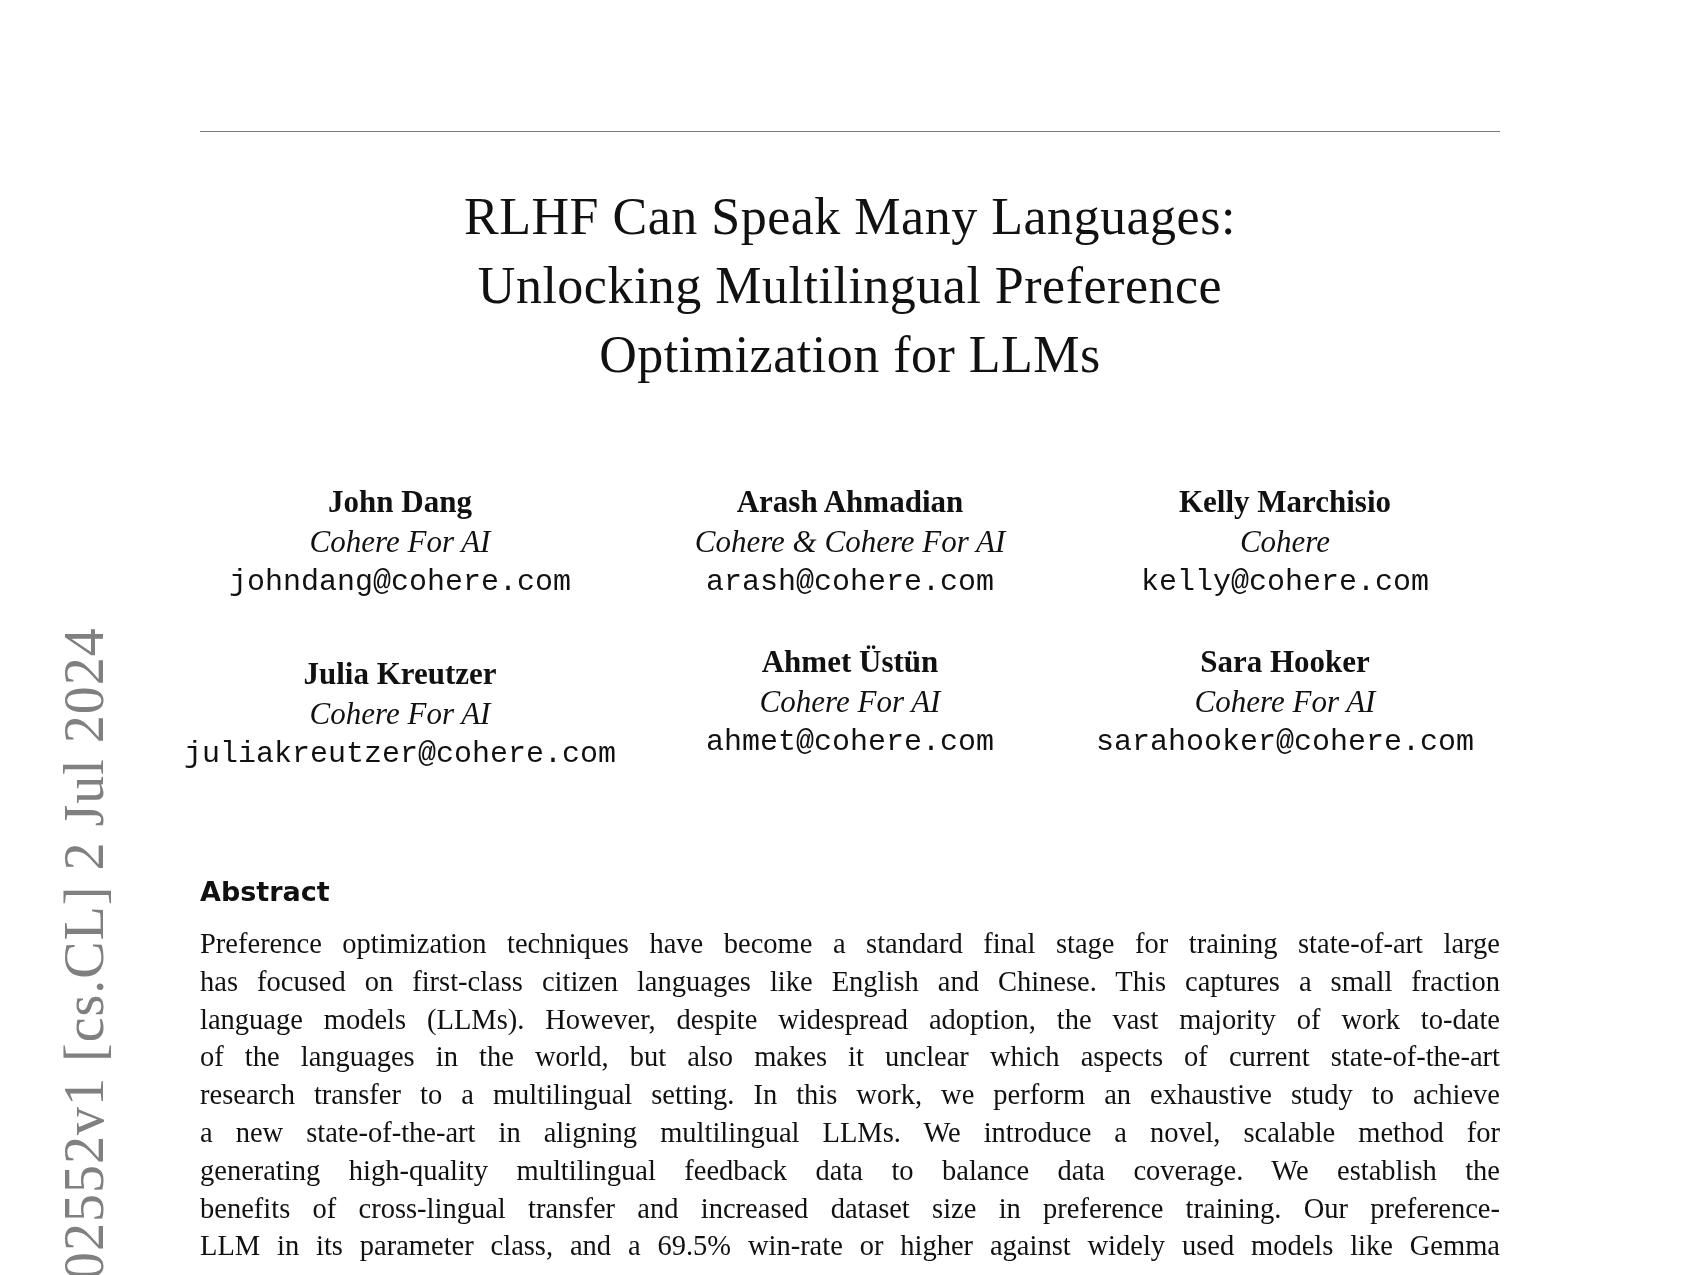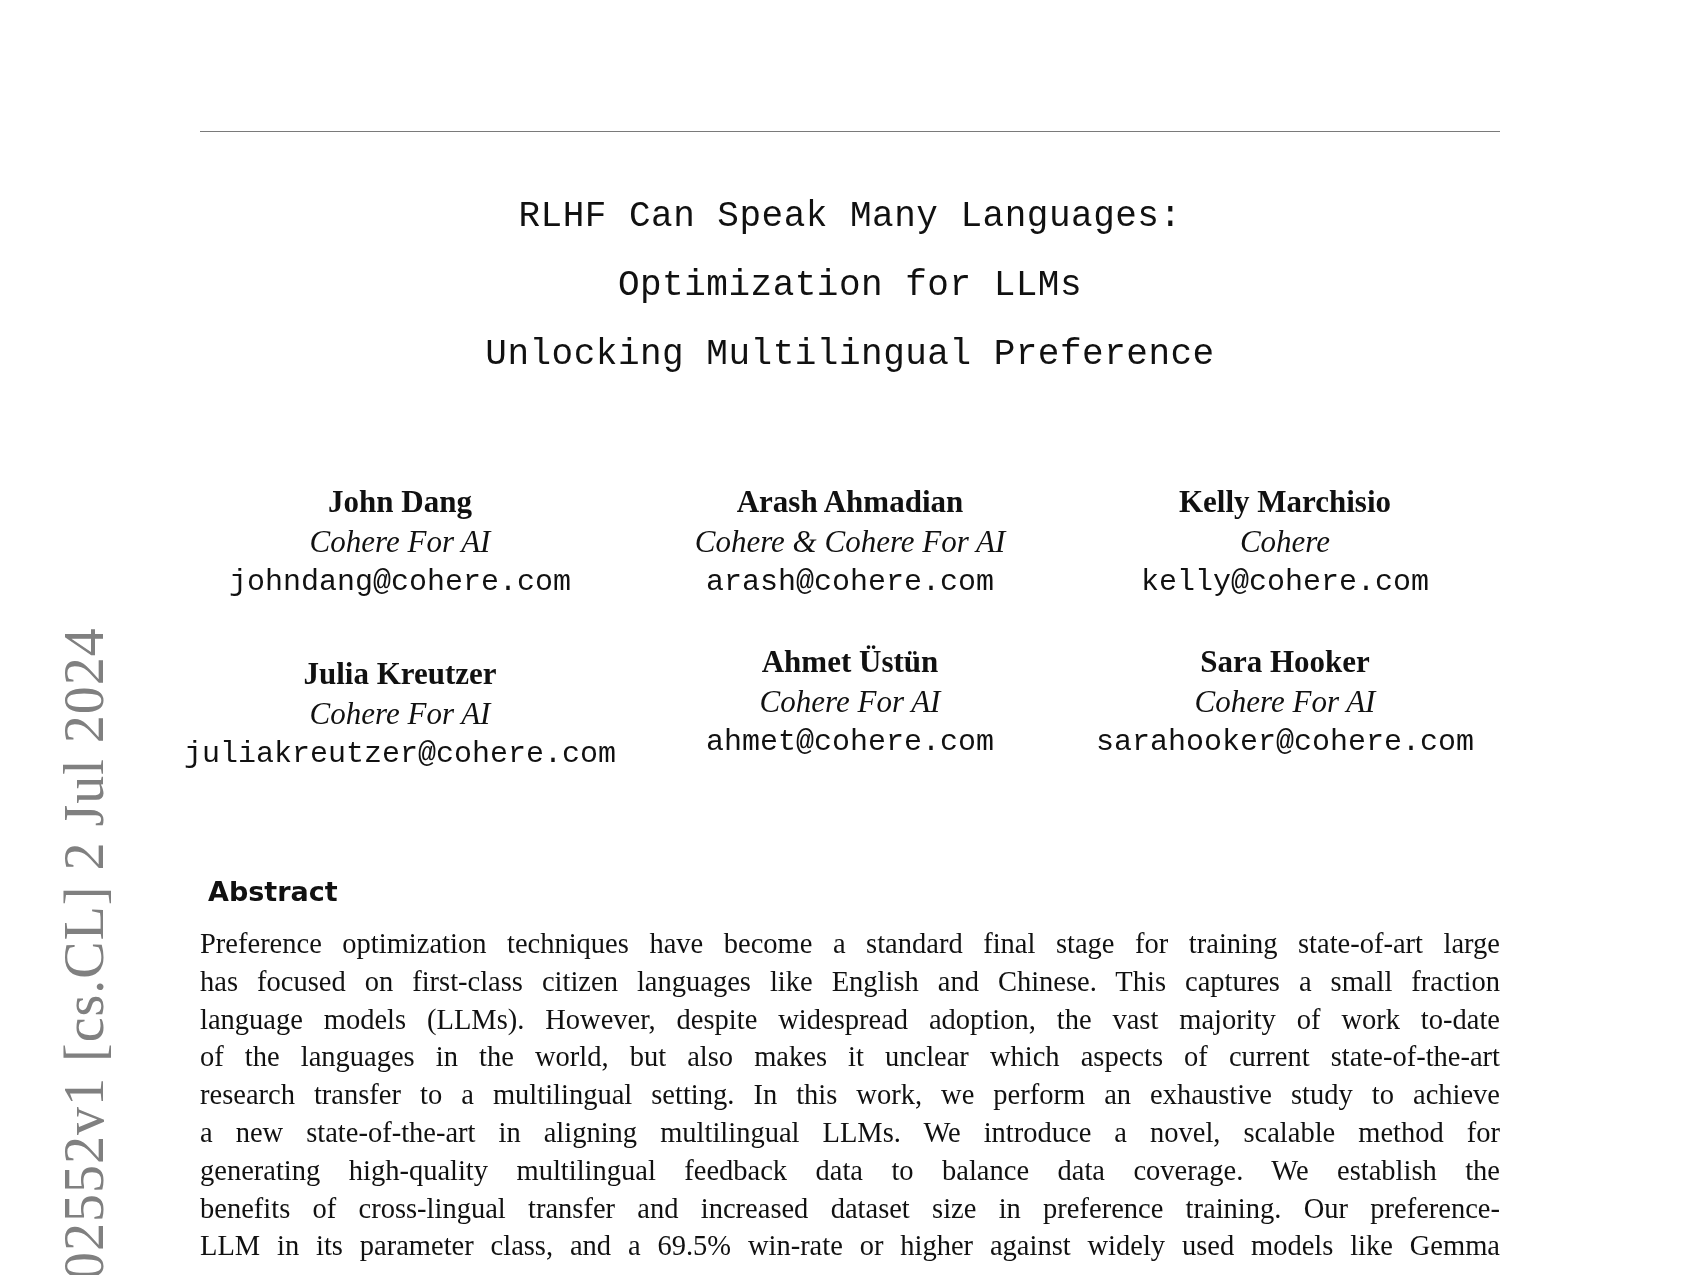--- a/index.html
+++ b/index.html
@@ -1,45 +1,45 @@
 <!DOCTYPE html>
 <html><head>
 <meta charset="utf-8">
 <style>
   html, body { margin: 0; padding: 0; background: #ffffff; }
   body { width: 1700px; height: 1275px; overflow: hidden; position: relative; color: #111; }
   .page { position: absolute; left: 0; top: 0; width: 1700px; height: 1275px; }
   .rule { position: absolute; left: 200px; top: 131px; width: 1300px; height: 0; border-top: 1.5px solid #7a7a7a; }
   .title { position: absolute; left: 200px; top: 182px; width: 1300px; text-align: center;
-           font-family: Liberation Mono, monospace; font-size: 36px; line-height: 69px; font-weight: normal; color: #111; letter-spacing: 0.5px; }
+           font-family: Liberation Serif, serif; font-size: 52px; line-height: 69px; font-weight: normal; color: #111; letter-spacing: 0.5px; }
   .authors { position: absolute; left: 200px; top: 482px; width: 1300px; }
   .author { position: absolute; width: 460px; text-align: center; }
   .author .name { font-family: "Liberation Serif", serif; font-weight: bold; font-size: 31px; line-height: 40px; }
   .author .aff { font-family: "Liberation Serif", serif; font-style: italic; font-size: 31px; line-height: 40px; }
   .author .email { font-family: "Liberation Mono", monospace; font-size: 30px; line-height: 40px; }
-  .abstract-heading { position: absolute; left: 200px; top: 876px; font-family: "DejaVu Sans", sans-serif; font-weight: bold; font-size: 27px; margin-left: 8px; }
+  .abstract-heading { position: absolute; left: 200px; top: 876px; font-family: "DejaVu Sans", sans-serif; font-weight: bold; font-size: 27px; }
   .abstract-body { position: absolute; left: 200px; top: 925px; width: 1300px; font-family: "Liberation Serif", serif;
                    font-size: 28.5px; line-height: 37.8px; text-align: justify; }
   .abstract-body .line { display: block; text-align: justify; text-align-last: justify; white-space: nowrap; overflow: hidden; }
   .watermark { position: absolute; left: 52px; top: 1280px; transform-origin: 0 0; transform: rotate(-90deg);
                font-family: "Liberation Serif", serif; font-size: 56px; color: #808080; white-space: nowrap; letter-spacing: 1px; }
 </style>
 </head>
 <body>
 
 <div class="page">
 
   <div class="watermark">02552v1  [cs.CL]  2 Jul 2024</div>
 
   <div class="rule"></div>
 
   <div class="title">
     <div>RLHF Can Speak Many Languages:</div>
+    <div>Unlocking Multilingual Preference</div>
     <div>Optimization for LLMs</div>
-    <div>Unlocking Multilingual Preference</div>
   </div>
 
   <div class="authors">
     <div class="author" style="left:-30px; top:0;">
       <div class="name">John Dang</div>
       <div class="aff">Cohere For AI</div>
       <div class="email">johndang@cohere.com</div>
     </div>
     <div class="author" style="left:420px; top:0;">
       <div class="name">Arash Ahmadian</div>

